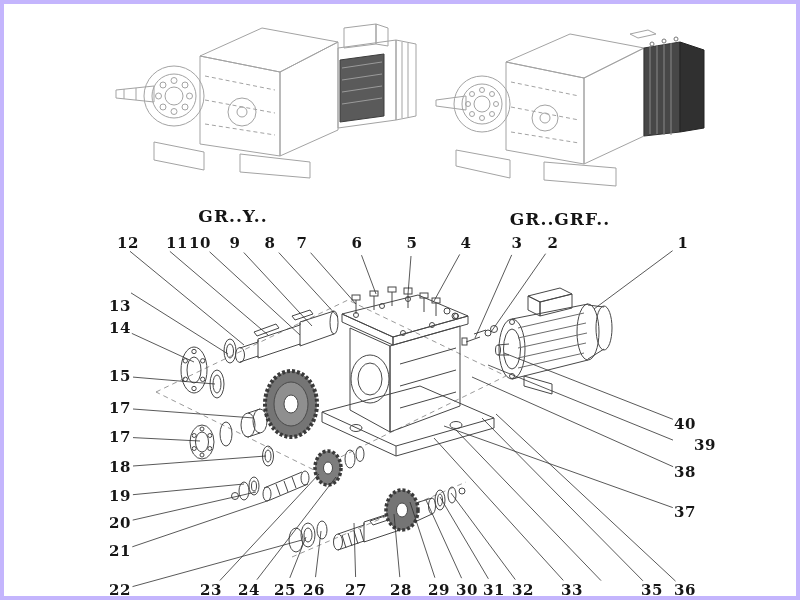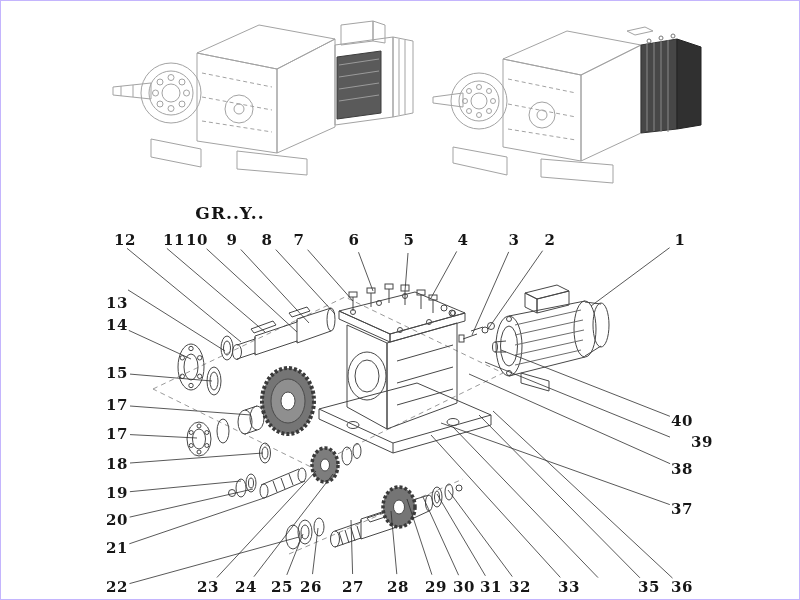--- a/index.html
+++ b/index.html
@@ -1,20 +1,20 @@
 <!DOCTYPE html>
 <html><head>
 <meta charset="utf-8">
 <style>
   * { margin:0; padding:0; box-sizing:border-box; }
   html,body { background:#ffffff; }
   body { font-family:"DejaVu Serif", serif; }
   .stage {
     position:relative; width:800px; height:600px; margin:0 auto;
-    background:#ffffff; border:1px solid #c4b5fd; overflow:hidden;
+    background:#ffffff; border:4px solid #c4b5fd; overflow:hidden;
   }
   svg.artwork { position:absolute; left:0; top:0; }
   .variant-label {
     position:absolute; transform:translate(-50%,-50%);
     font:bold 17px "DejaVu Serif", serif; color:#141414; letter-spacing:1px;
     white-space:nowrap;
   }
   .variant-label.left  { left:229px; top:212px; }
   .variant-label.right { left:556px; top:215px; }
   .callout {
@@ -334,20 +334,21 @@
         <line x1="638.9" y1="576.8" x2="478" y2="414"></line>
         <line x1="671.5" y1="577.1" x2="492" y2="410"></line>
         <line x1="668.8" y1="503.6" x2="440" y2="422"></line>
         <line x1="669.1" y1="462.7" x2="468" y2="373"></line>
         <line x1="669.0" y1="436.1" x2="484" y2="361"></line>
         <line x1="668.9" y1="415.3" x2="500" y2="349"></line>
       </g>
   </svg>
 
   <div class="variant-label left">GR..Y..</div>
+  <div class="variant-label right">GR..GRF..</div>
 
   <div id="callout-layer">
       <span class="callout" style="left: 679px; top: 239px;">1</span>
       <span class="callout" style="left: 549px; top: 239px;">2</span>
       <span class="callout" style="left: 513px; top: 239px;">3</span>
       <span class="callout" style="left: 462px; top: 239px;">4</span>
       <span class="callout" style="left: 408px; top: 239px;">5</span>
       <span class="callout" style="left: 353px; top: 239px;">6</span>
       <span class="callout" style="left: 298px; top: 239px;">7</span>
       <span class="callout" style="left: 266px; top: 239px;">8</span>

